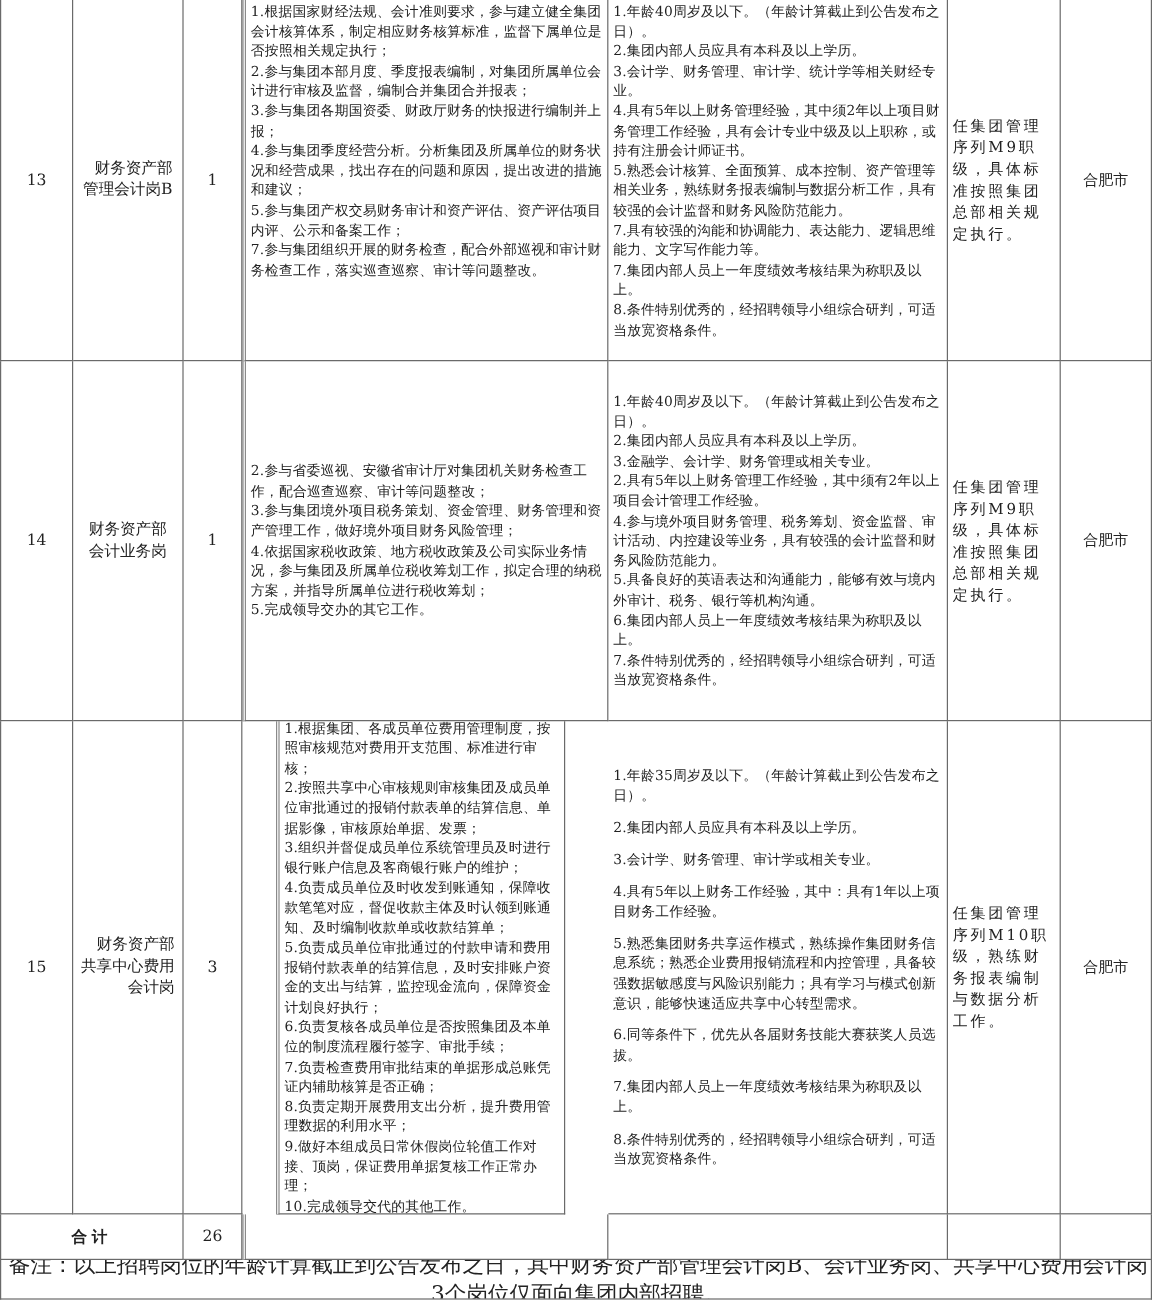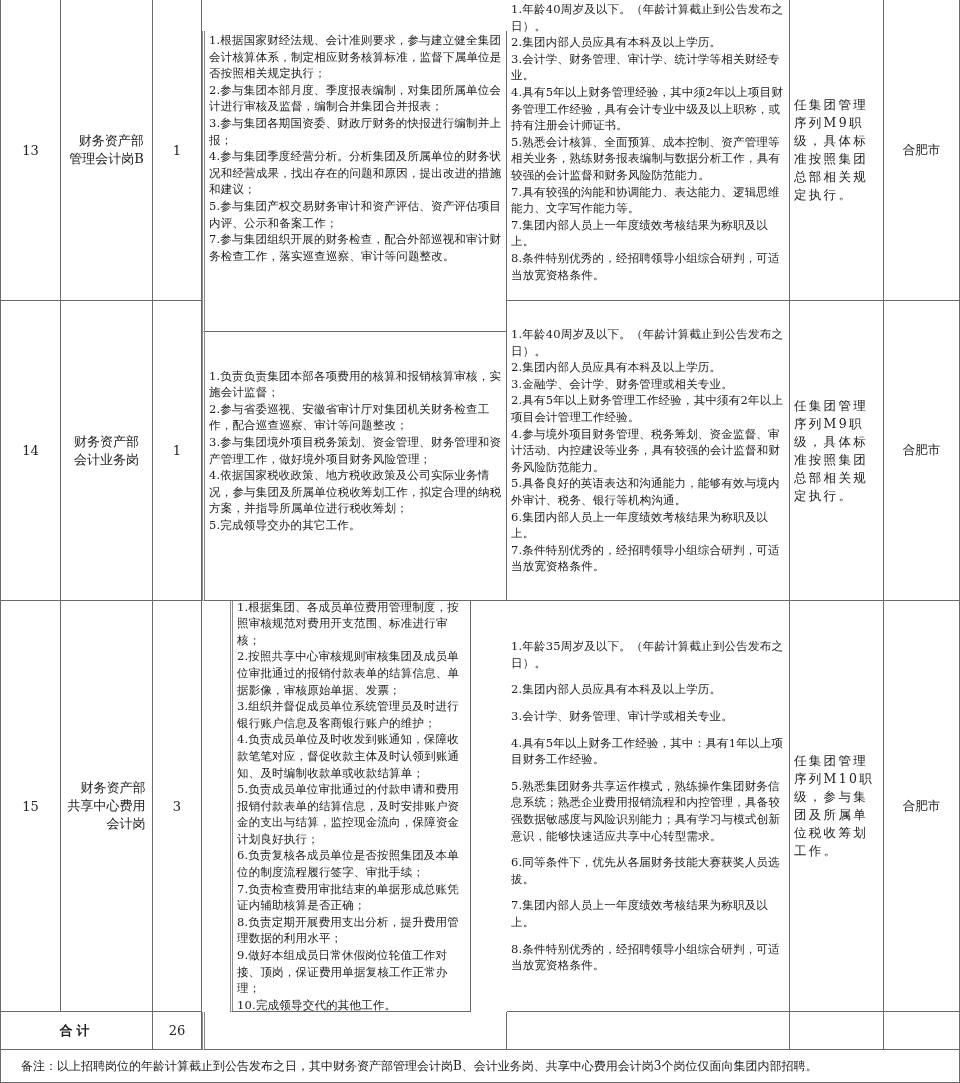--- a/index.html
+++ b/index.html
@@ -15,42 +15,42 @@
     }
     .center { display: flex; align-items: center; justify-content: center; text-align: center; }
     .text-center-v { display: flex; flex-direction: column; justify-content: center; }
     .num { font-size: 13px; }
     .dept { font-size: 13px; line-height: 18px; padding: 0 4px; text-align: right; }
     .list { font-size: 11.5px; line-height: 16.6px; padding: 0 3px 0 4px; letter-spacing: 0.2px; }
     .list div { margin: 0; }
     .level { font-size: 12.5px; line-height: 18px; padding: 0 4px; letter-spacing: 2.3px; }
     .loc { font-size: 12.5px; }
     .total-label { font-size: 13px; font-weight: bold; letter-spacing: 4px; }
-    .note { font-size: 12px; padding-left: 20px; display: flex; align-items: center; }
+    .note { font-size: 18px; padding-left: 4px; display: flex; align-items: center; text-align: center; }
     .thick-left { border-left: 3px double #8a8a8a; }
     .left-edge { border-left: 1px solid #6a6a6a; }
   </style>
 </head>
 <body>
 
 <div class="grid">
 
   <div class="cell center num left-edge" style="left:0;top:0;width:61px;height:301px;">
       <span>13</span>
     </div>
   <div class="cell center dept" style="left:61px;top:0;width:92px;height:301px;">
     <div>
       <div>财务资产部</div>
       <div>管理会计岗B</div>
     </div>
   </div>
   <div class="cell center num" style="left:153px;top:0;width:49px;height:301px;">
       <span>1</span>
     </div>
-  <div class="cell list thick-left" style="left:202px;top:0;width:305px;height:301px;padding-top:1px;margin-top:31px;">
+  <div class="cell list thick-left" style="left:202px;top:0;width:305px;height:301px;padding-top:1px;">
     <div>1.根据国家财经法规、会计准则要求，参与建立健全集团会计核算体系，制定相应财务核算标准，监督下属单位是否按照相关规定执行；</div>
     <div>2.参与集团本部月度、季度报表编制，对集团所属单位会计进行审核及监督，编制合并集团合并报表；</div>
     <div>3.参与集团各期国资委、财政厅财务的快报进行编制并上报；</div>
     <div>4.参与集团季度经营分析。分析集团及所属单位的财务状况和经营成果，找出存在的问题和原因，提出改进的措施和建议；</div>
     <div>5.参与集团产权交易财务审计和资产评估、资产评估项目内评、公示和备案工作；</div>
     <div>7.参与集团组织开展的财务检查，配合外部巡视和审计财务检查工作，落实巡查巡察、审计等问题整改。</div>
   </div>
   <div class="cell list" style="left:507px;top:0;width:283px;height:301px;padding-top:1px;">
     <div>1.年龄40周岁及以下。（年龄计算截止到公告发布之日）。</div>
     <div>2.集团内部人员应具有本科及以上学历。</div>
@@ -74,21 +74,20 @@
   <div class="cell center dept" style="left:61px;top:301px;width:92px;height:300px;">
     <div>
       <div>财务资产部</div>
       <div>会计业务岗</div>
     </div>
   </div>
   <div class="cell center num" style="left:153px;top:301px;width:49px;height:300px;">
       <span>1</span>
     </div>
   <div class="cell list thick-left text-center-v" style="left:202px;top:301px;width:305px;height:300px;">
-    <div>1.负责负责集团本部各项费用的核算和报销核算审核，实施会计监督；</div>
     <div>2.参与省委巡视、安徽省审计厅对集团机关财务检查工作，配合巡查巡察、审计等问题整改；</div>
     <div>3.参与集团境外项目税务策划、资金管理、财务管理和资产管理工作，做好境外项目财务风险管理；</div>
     <div>4.依据国家税收政策、地方税收政策及公司实际业务情况，参与集团及所属单位税收筹划工作，拟定合理的纳税方案，并指导所属单位进行税收筹划；</div>
     <div>5.完成领导交办的其它工作。</div>
   </div>
   <div class="cell list text-center-v" style="left:507px;top:301px;width:283px;height:300px;">
     <div>1.年龄40周岁及以下。（年龄计算截止到公告发布之日）。</div>
     <div>2.集团内部人员应具有本科及以上学历。</div>
     <div>3.金融学、会计学、财务管理或相关专业。</div>
     <div>2.具有5年以上财务管理工作经验，其中须有2年以上项目会计管理工作经验。</div>
@@ -133,21 +132,21 @@
     <div>1.年龄35周岁及以下。（年龄计算截止到公告发布之日）。</div>
     <div>2.集团内部人员应具有本科及以上学历。</div>
     <div>3.会计学、财务管理、审计学或相关专业。</div>
     <div>4.具有5年以上财务工作经验，其中：具有1年以上项目财务工作经验。</div>
     <div>5.熟悉集团财务共享运作模式，熟练操作集团财务信息系统；熟悉企业费用报销流程和内控管理，具备较强数据敏感度与风险识别能力；具有学习与模式创新意识，能够快速适应共享中心转型需求。</div>
     <div>6.同等条件下，优先从各届财务技能大赛获奖人员选拔。</div>
     <div>7.集团内部人员上一年度绩效考核结果为称职及以上。</div>
     <div>8.条件特别优秀的，经招聘领导小组综合研判，可适当放宽资格条件。</div>
   </div>
   <div class="cell level text-center-v" style="left:790px;top:601px;width:94px;height:411px;">
-      <span>任集团管理序列M10职级，参与集团及所属单位税收筹划工作。</span>
+      <span>任集团管理序列M10职级，熟练财务报表编制与数据分析工作。</span>
     </div>
   <div class="cell center loc" style="left:884px;top:601px;width:76px;height:411px;">
       <span>合肥市</span>
     </div>
 
   <div class="cell center total-label left-edge" style="left:0;top:1012px;width:153px;height:38px;">
       <span>合计</span>
     </div>
   <div class="cell center num" style="left:153px;top:1012px;width:49px;height:38px;">
       <span>26</span>

